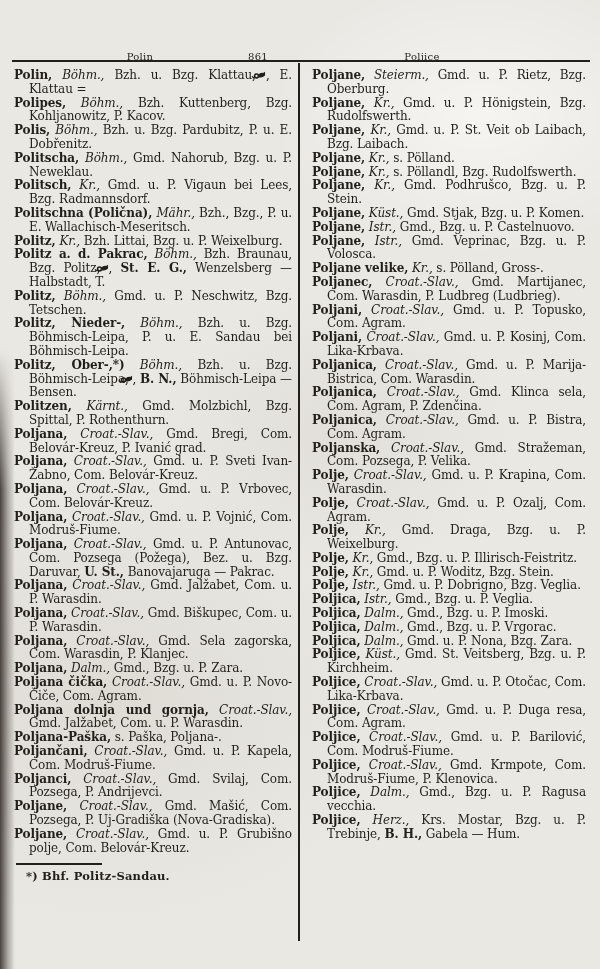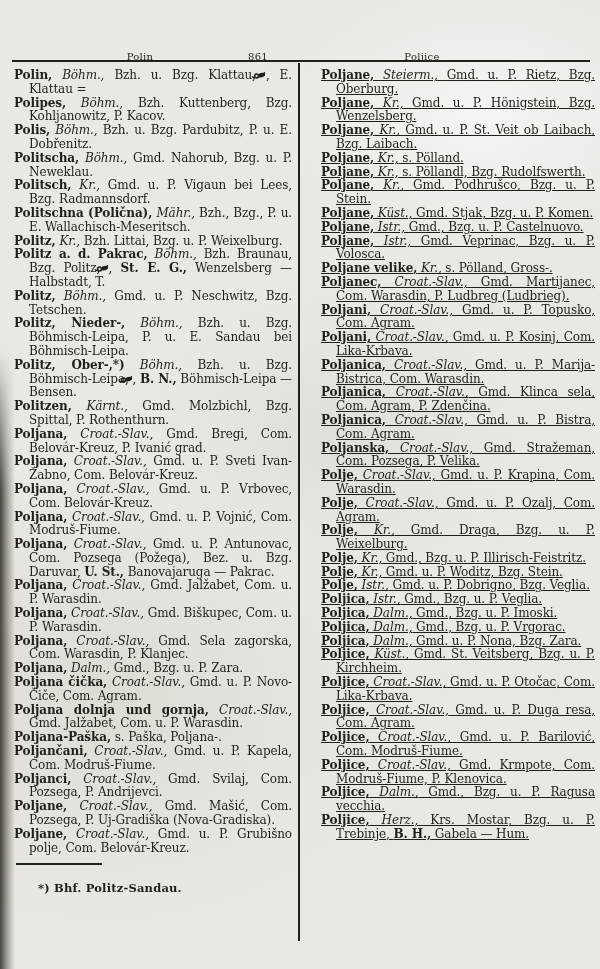--- a/index.html
+++ b/index.html
@@ -20,31 +20,31 @@
       linear-gradient(to right, rgba(38,32,26,0.82), rgba(38,32,26,0.30) 55%, rgba(38,32,26,0) 100%);
   }
   .hdr{position:absolute;top:51px;font-size:10px;letter-spacing:0.3px;text-align:center;}
   .hdr-left{left:40px;width:200px;}
   .hdr-num{left:228px;width:60px;}
   .hdr-right{left:322px;width:200px;}
   .header-rule{position:absolute;top:60px;left:12px;width:578px;height:2px;background:var(--rule,#23201b);}
   .col-divider{position:absolute;top:63px;left:298px;width:1.5px;height:878px;background:var(--rule,#23201b);}
   .col{position:absolute;top:69px;}
   .col-left{left:14px;width:278px;}
-  .col-right{left:321px;width:274px;text-decoration:underline;}
+  .col-right{left:312px;width:274px;}
   .entry{
     margin:0;padding-left:15px;text-indent:-15px;
     text-align:justify;font-size:12px;line-height:13.8px;letter-spacing:-0.1px;
   }
   .seg-b{font-weight:bold;}
   .seg-i{font-style:italic;}
   .horn{display:inline-block;}
   .horn svg{display:inline-block;vertical-align:-1px;}
   .footnote-rule{width:86px;height:1.5px;background:var(--rule,#23201b);margin:8px 0 4px 2px;}
-  .footnote{margin:16px;padding-left:8px;font-size:11.5px;font-weight:bold;letter-spacing:0.2px;}
+  .footnote{margin:4px;padding-left:8px;font-size:11.5px;font-weight:bold;letter-spacing:0.2px;}
 </style>
 </head>
 <body>
 
 <div class="page">
   <div class="gutter-shadow"></div>
 
   <div class="hdr hdr-left">Polin</div>
   <div class="hdr hdr-num">861</div>
   <div class="hdr hdr-right">Poljice</div>
@@ -95,21 +95,21 @@
         <p class="entry"><span class="seg-b">Poljane,</span><span class="seg-i"> Croat.-Slav.,</span><span> Gmd. Mašić, Com. Pozsega, P. Uj-Gradiška (Nova-Gradiska).</span></p>
         <p class="entry"><span class="seg-b">Poljane,</span><span class="seg-i"> Croat.-Slav.,</span><span> Gmd. u. P. Grubišno polje, Com. Belovár-Kreuz.</span></p>
       </div>
     <div class="footnote-rule"></div>
     <p class="footnote">*) Bhf. Politz-Sandau.</p>
   </div>
 
   <div class="col col-right">
     <div id="col-right-entries">
         <p class="entry"><span class="seg-b">Poljane,</span><span class="seg-i"> Steierm.,</span><span> Gmd. u. P. Rietz, Bzg. Oberburg.</span></p>
-        <p class="entry"><span class="seg-b">Poljane,</span><span class="seg-i"> Kr.,</span><span> Gmd. u. P. Hönigstein, Bzg. Wenzelsberg.</span></p>
+        <p class="entry"><span class="seg-b">Poljane,</span><span class="seg-i"> Kr.,</span><span> Gmd. u. P. Hönigstein, Bzg. Rudolfswerth.</span></p>
         <p class="entry"><span class="seg-b">Poljane,</span><span class="seg-i"> Kr.,</span><span> Gmd. u. P. St. Veit ob Laibach, Bzg. Laibach.</span></p>
         <p class="entry"><span class="seg-b">Poljane,</span><span class="seg-i"> Kr.,</span><span> s. Pölland.</span></p>
         <p class="entry"><span class="seg-b">Poljane,</span><span class="seg-i"> Kr.,</span><span> s. Pöllandl, Bzg. Rudolfswerth.</span></p>
         <p class="entry"><span class="seg-b">Poljane,</span><span class="seg-i"> Kr.,</span><span> Gmd. Podhrušco, Bzg. u. P. Stein.</span></p>
         <p class="entry"><span class="seg-b">Poljane,</span><span class="seg-i"> Küst.,</span><span> Gmd. Stjak, Bzg. u. P. Komen.</span></p>
         <p class="entry"><span class="seg-b">Poljane,</span><span class="seg-i"> Istr.,</span><span> Gmd., Bzg. u. P. Castelnuovo.</span></p>
         <p class="entry"><span class="seg-b">Poljane,</span><span class="seg-i"> Istr.,</span><span> Gmd. Veprinac, Bzg. u. P. Volosca.</span></p>
         <p class="entry"><span class="seg-b">Poljane velike,</span><span class="seg-i"> Kr.,</span><span> s. Pölland, Gross-.</span></p>
         <p class="entry"><span class="seg-b">Poljanec,</span><span class="seg-i"> Croat.-Slav.,</span><span> Gmd. Martijanec, Com. Warasdin, P. Ludbreg (Ludbrieg).</span></p>
         <p class="entry"><span class="seg-b">Poljani,</span><span class="seg-i"> Croat.-Slav.,</span><span> Gmd. u. P. Topusko, Com. Agram.</span></p>

